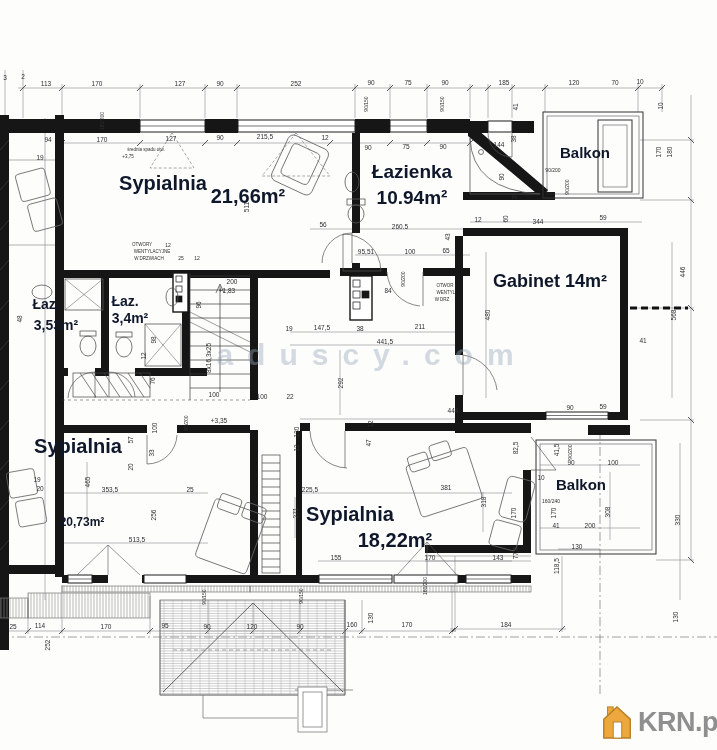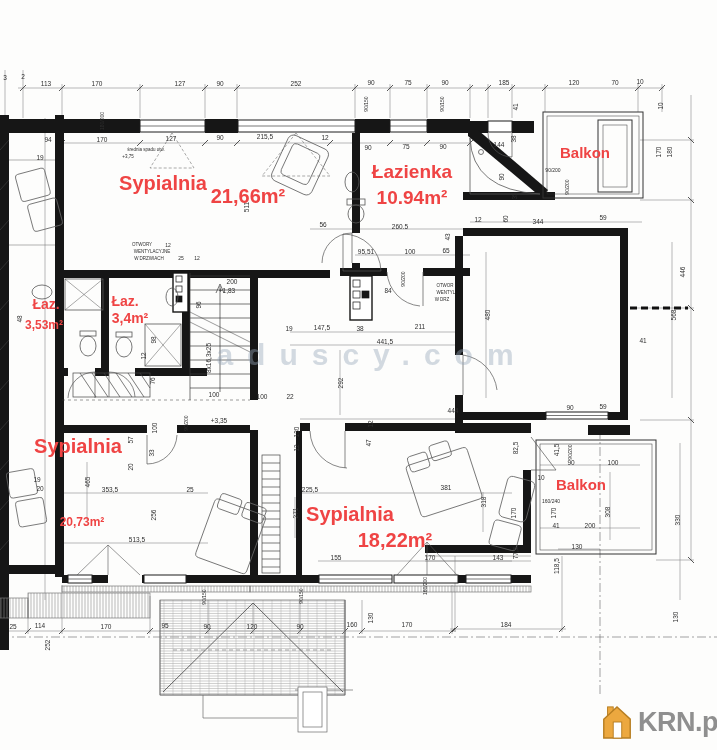--- a/index.html
+++ b/index.html
@@ -2,21 +2,21 @@
 <html><head>
 <meta charset="utf-8">
 <style>
   html,body{margin:0;padding:0;background:#ffffff;}
   #page{position:relative;width:717px;height:750px;background:#fdfdfc;overflow:hidden;
         font-family:"Liberation Sans",sans-serif;}
   #plan-title{position:absolute;left:345px;top:45px;transform:translate(-50%,-50%);
         font-size:23px;font-weight:bold;color:#0a0a0a;white-space:nowrap;letter-spacing:.5px;}
   #plan-svg{position:absolute;left:0;top:0;}
   #plan-labels{position:absolute;left:0;top:0;width:717px;height:750px;pointer-events:none;}
-  .room-label{position:absolute;transform:translate(-50%,-50%);font-weight:bold;color:#ef4444;
+  .room-label{position:absolute;transform:translate(-50%,-50%);font-weight:bold;color:#0f172a;
         white-space:nowrap;}
   .dim-label{position:absolute;transform:translate(-50%,-50%);font-size:6.5px;color:#2e2e2e;
         white-space:nowrap;line-height:1;}
   .dim-label.rot{transform:translate(-50%,-50%) rotate(-90deg);}
   #watermark{position:absolute;left:372px;top:355px;transform:translate(-50%,-50%);
         font-size:30px;font-weight:bold;letter-spacing:14px;color:rgba(150,168,185,.42);
         white-space:nowrap;}
   #logo{position:absolute;left:600px;top:702px;display:flex;align-items:center;gap:4px;}
   #logo-text{font-size:27px;font-weight:bold;color:#8f8f8f;letter-spacing:-.5px;}
 </style>
@@ -286,22 +286,23 @@
     </g>
   </svg>
 
   <div id="watermark">aduscy.com</div>
   <div id="plan-labels">
       <span class="room-label" style="left: 163px; top: 183px; font-size: 20px;">Sypialnia</span>
       <span class="room-label" style="left: 248px; top: 196px; font-size: 20px;">21,66m²</span>
       <span class="room-label" style="left: 412px; top: 172px; font-size: 19px;">Łazienka</span>
       <span class="room-label" style="left: 412px; top: 198px; font-size: 19px;">10.94m²</span>
       <span class="room-label" style="left: 585px; top: 152px; font-size: 15px;">Balkon</span>
+      <span class="room-label" style="left: 550px; top: 281px; font-size: 18px;">Gabinet 14m²</span>
       <span class="room-label" style="left: 46px; top: 304px; font-size: 14px;">Łaz.</span>
-      <span class="room-label" style="left: 44px; top: 325px; font-size: 12px;">3,53m²</span>
+      <span class="room-label" style="left: 56px; top: 325px; font-size: 14px;">3,53m²</span>
       <span class="room-label" style="left: 125px; top: 301px; font-size: 14px;">Łaz.</span>
       <span class="room-label" style="left: 130px; top: 318px; font-size: 14px;">3,4m²</span>
       <span class="room-label" style="left: 78px; top: 446px; font-size: 20px;">Sypialnia</span>
       <span class="room-label" style="left: 82px; top: 522px; font-size: 12px;">20,73m²</span>
       <span class="room-label" style="left: 350px; top: 514px; font-size: 20px;">Sypialnia</span>
       <span class="room-label" style="left: 395px; top: 540px; font-size: 20px;">18,22m²</span>
       <span class="room-label" style="left: 581px; top: 484px; font-size: 15px;">Balkon</span>
       <span class="dim-label" style="left: 5px; top: 78px;">3</span>
       <span class="dim-label" style="left: 23px; top: 77px;">2</span>
       <span class="dim-label" style="left: 46px; top: 84px;">113</span>

